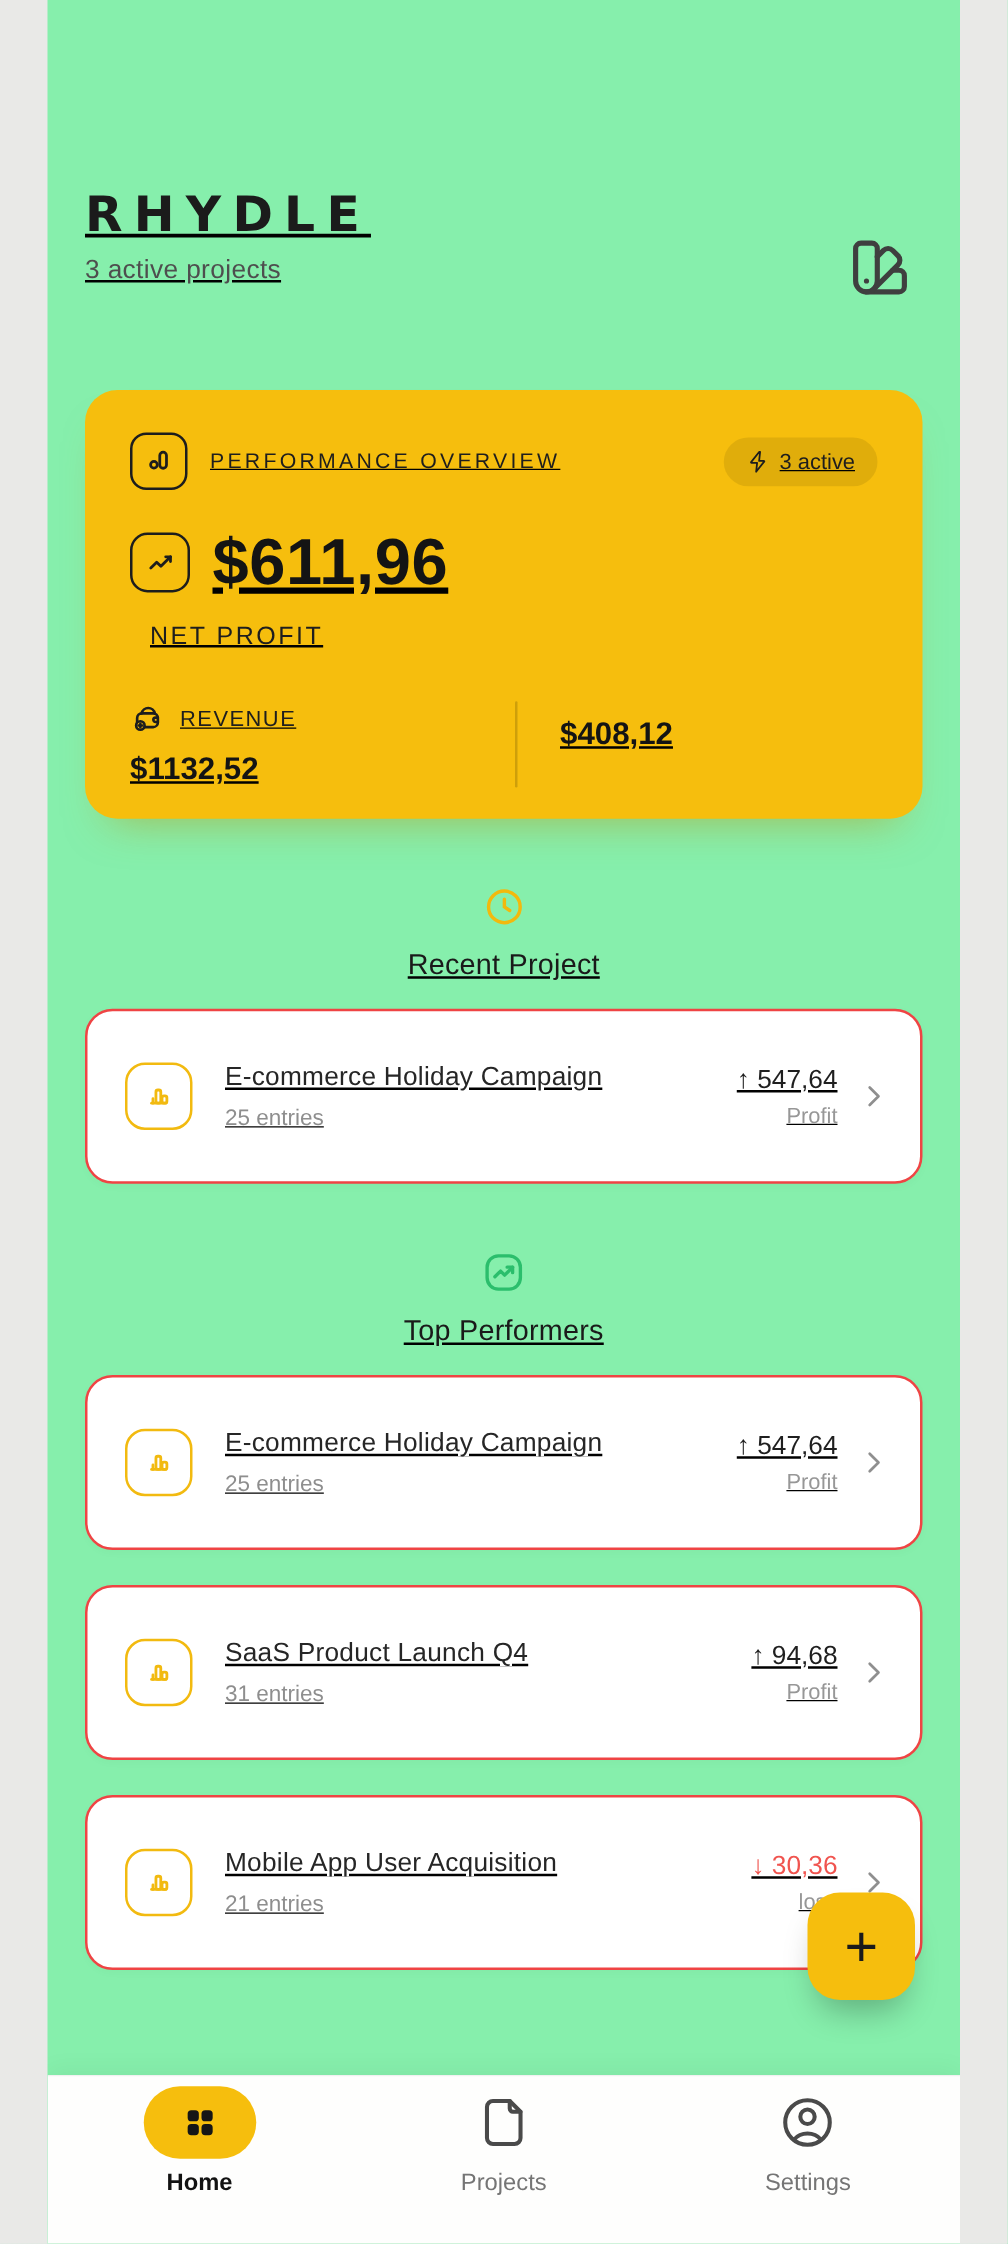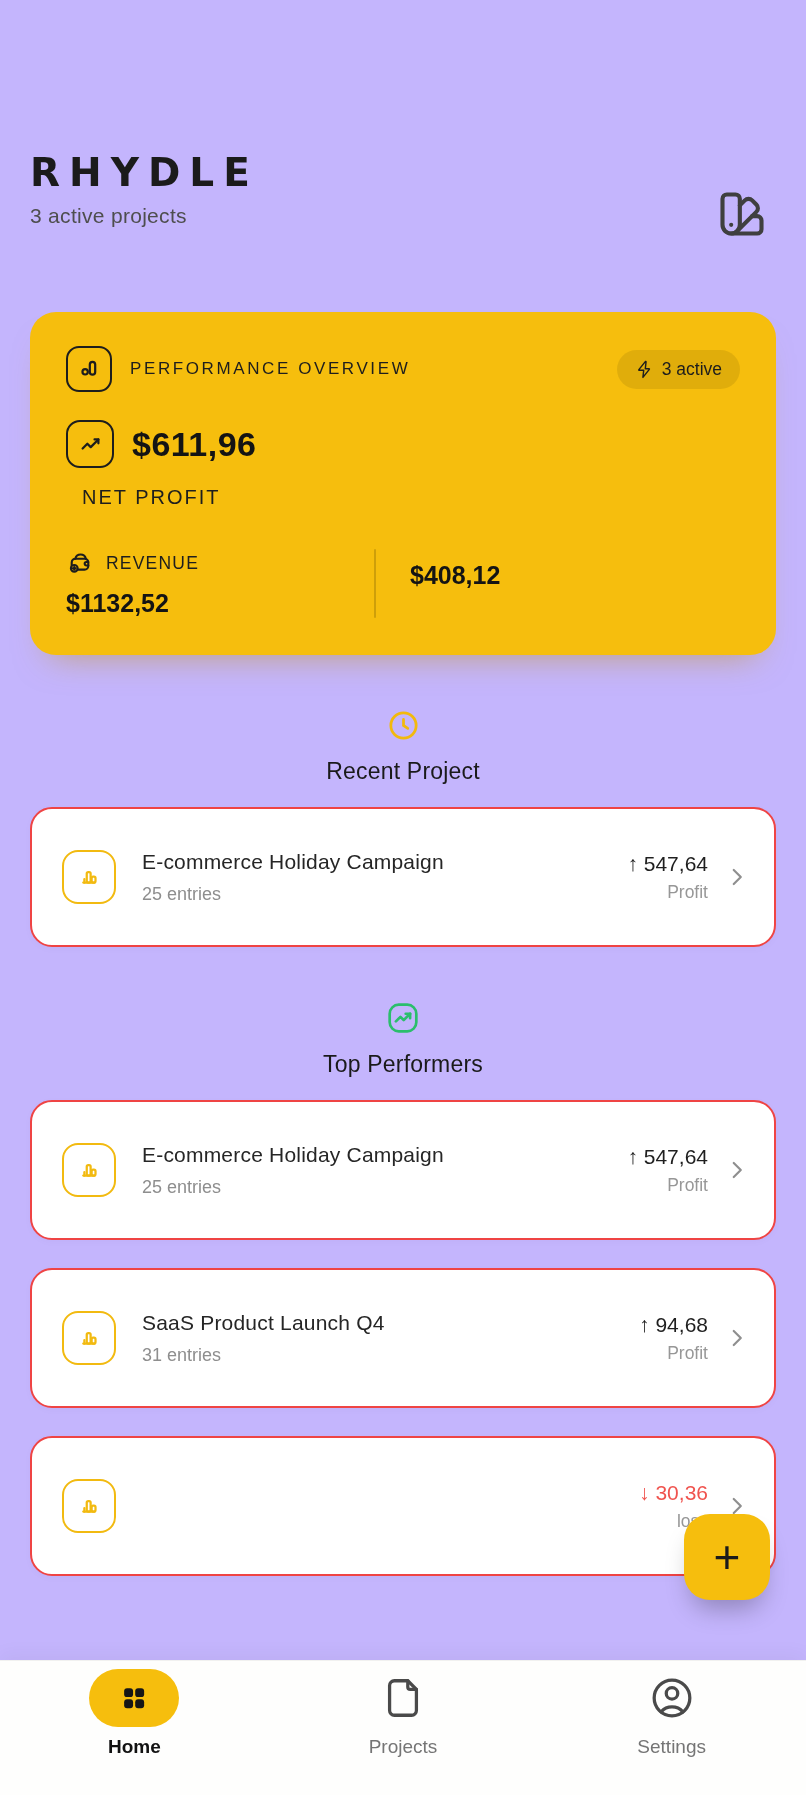--- a/index.html
+++ b/index.html
@@ -1,20 +1,20 @@
 <!DOCTYPE html>
 <html><head>
 <meta charset="utf-8">
 <style>
   * { margin:0; padding:0; box-sizing:border-box; }
   html,body { background:#e9e9e7; }
   body { font-family:"Liberation Sans", sans-serif; }
   .screen{
-    position:relative; width:806px; height:1795px; margin:0 auto;
-    background:#c4b5fd; overflow:hidden;
+    position:relative; width:730px; height:1795px; margin:0 auto;
+    background:#86efac; overflow:hidden;text-decoration:underline;
   }
   .content{ padding:0 30px; }
 
   
   .header{ margin-top:150px; display:flex; justify-content:space-between; align-items:flex-start; }
   .logo{
     font-family:"DejaVu Sans", sans-serif; font-size:39px; font-weight:800;
     letter-spacing:9px; color:#1B1B1B;
   }
   .subtitle{ margin-top:9px; font-size:21px; color:#4E4E4E; letter-spacing:.3px; }
@@ -38,21 +38,21 @@
   .hero-chart-ic{ width:46px; height:46px; }
   .hero-title{ margin-left:18px; font-size:17px; letter-spacing:2.6px; color:#1E1E1E; }
   .badge{
     margin-left:auto; display:flex; align-items:center; gap:8px;
     background:rgba(0,0,0,0.085); border-radius:999px; padding:9px 18px;
     font-size:17.5px; color:#1D1D1D;
   }
   .badge svg{ width:19px; height:19px; display:block; }
   .hero-row2{ margin-top:28px; display:flex; align-items:center; gap:18px; }
   .trend-ic{ width:48px; height:48px; border-radius:14px; }
-  .net-value{ font-size:34px; font-weight:800; color:#141414; letter-spacing:.5px; }
+  .net-value{ font-size:52px; font-weight:800; color:#141414; letter-spacing:.5px; }
   .net-label{ margin-top:18px; margin-left:16px; font-size:20px; letter-spacing:2px; color:#1E1E1E; }
   .hero-stats{ margin-top:40px; display:flex; }
   .stat-col{ flex:0 0 308px; }
   .stat-col.second{ flex:1; padding-left:34px; }
   .stat-div{ width:2px; background:rgba(0,0,0,0.16); border-radius:2px; }
   .stat-head{ display:flex; align-items:center; gap:12px; font-size:17.5px; letter-spacing:1.2px; color:#1E1E1E; }
   .stat-head svg{ width:28px; height:28px; display:block; }
   .stat-value{ margin-top:12px; font-size:25px; font-weight:700; color:#141414; }
 
   
@@ -280,20 +280,24 @@
 
     <article class="card">
       <span class="proj-icon">
         <svg viewBox="0 0 24 24" fill="none" stroke="#F2BA10" stroke-width="1.8" stroke-linecap="round" width="30" height="30">
           <path d="M7.4 16.4h9.2"></path>
             <path d="M8.3 13.6v2.8"></path>
           <rect x="10.2" y="8" width="3.1" height="8.4" rx="1.2"></rect>
           <rect x="14.1" y="11.7" width="3.1" height="4.7" rx="1.2"></rect>
         </svg>
       </span>
+      <div class="proj-info">
+        <div class="proj-title">Mobile App User Acquisition</div>
+        <div class="proj-entries">21 entries</div>
+      </div>
       <div class="proj-metric">
         <div class="amount" style="color:#F0544F">↓ 30,36</div>
         <div class="metric-label">loss</div>
       </div>
       <span class="chev">
         <svg viewBox="0 0 24 24" fill="none" stroke="#8F8F8F" stroke-width="2" stroke-linecap="round" stroke-linejoin="round">
           <path d="m9 5.5 6.5 6.5L9 18.5"></path>
         </svg>
       </span>
     </article>

